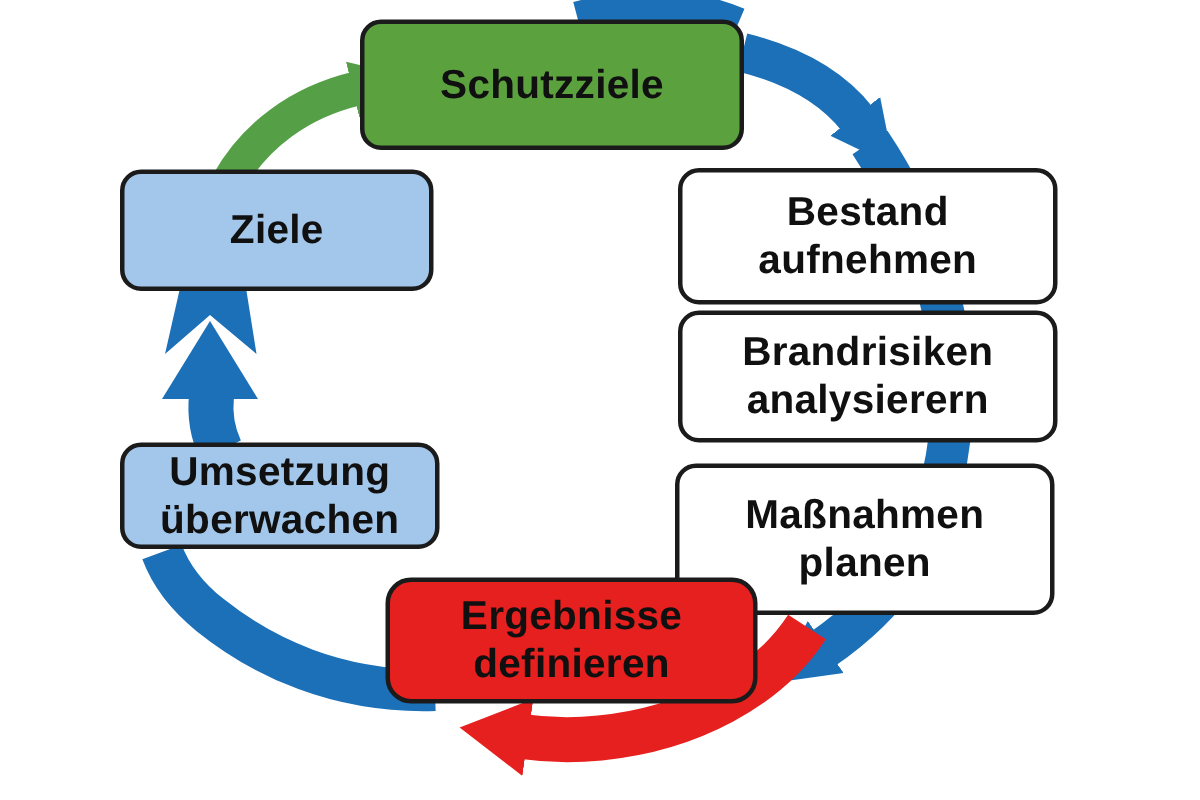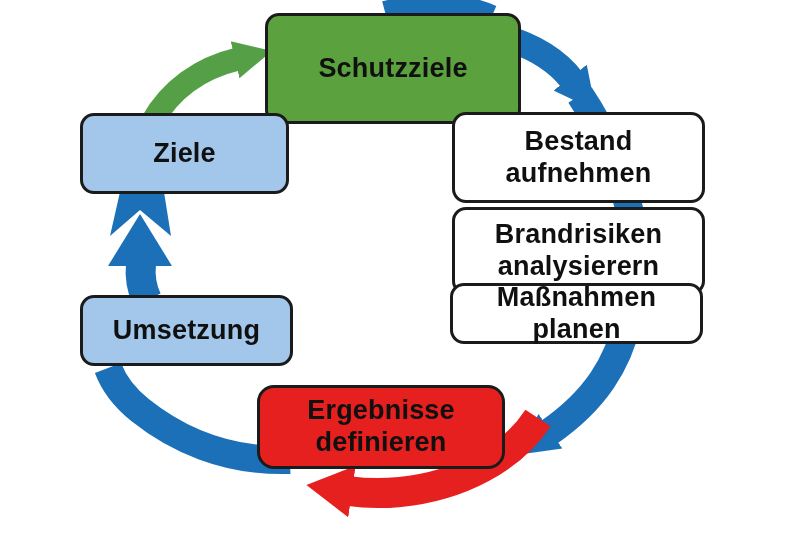--- a/index.html
+++ b/index.html
@@ -52,45 +52,46 @@
 
     <path class="stroke-blue" stroke-width="30" d="M 147,300 Q 139,283 141,264"></path>
     <polygon class="fill-blue" points="108,266 172,266 140,214"></polygon>
     <polygon class="fill-blue" points="120,192 164,192 171,236 140,210 110,236"></polygon>
 
     <path class="stroke-red" stroke-width="30" marker-end="url(#headRed)" d="M 538,418 C 512,458 460,486 400,492 C 380,494 362,493 348,491"></path>
 
     <path class="stroke-green" stroke-width="23" marker-end="url(#headGreen)" d="M 152,122 C 170,90 200,68 238,59"></path>
   </svg>
 
-  <div class="node fill-green" style="left:265px;top:13px;width:256px;height:111px">
+  <div class="node fill-green" style="left:240px;top:13px;width:256px;height:87px">
     <span>Schutzziele</span>
   </div>
 
   <div class="node fill-white" style="left:452px;top:207px;width:253px;height:88px">
     <span>Brandrisiken</span>
     <span>analysierern</span>
   </div>
 
   <div class="node fill-white" style="left:452px;top:112px;width:253px;height:91px">
     <span>Bestand</span>
     <span>aufnehmen</span>
   </div>
 
-  <div class="node fill-white" style="left:450px;top:283px;width:253px;height:61px">
+  <div class="node fill-white" style="left:450px;top:309px;width:253px;height:101px">
     <span>Maßnahmen</span>
     <span>planen</span>
   </div>
 
   <div class="node fill-red" style="left:257px;top:385px;width:248px;height:84px">
     <span>Ergebnisse</span>
     <span>definieren</span>
   </div>
 
   <div class="node fill-light-blue" style="left:80px;top:295px;width:213px;height:71px">
     <span>Umsetzung</span>
+    <span>überwachen</span>
   </div>
 
   <div class="node fill-light-blue" style="left:80px;top:113px;width:209px;height:81px">
     <span>Ziele</span>
   </div>
 
 </div>
 
 </body></html>

